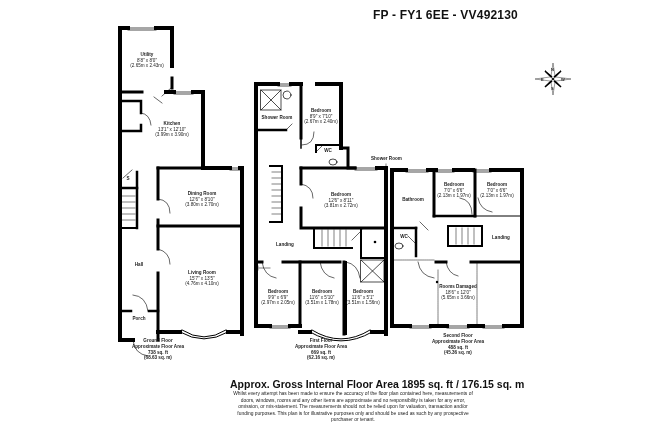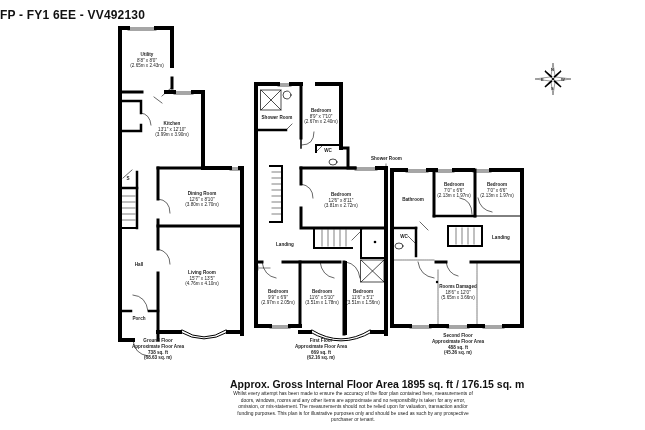--- a/index.html
+++ b/index.html
@@ -1,17 +1,17 @@
 <!DOCTYPE html>
 <html><head>
 <meta charset="utf-8">
 <style>
   html, body { margin:0; padding:0; background:#ffffff; }
   body { width:645px; height:430px; position:relative; overflow:hidden; font-family:"Liberation Sans", sans-serif; color:#111; }
-  .title { position:absolute; left:0; top:8px; width:518px; text-align:left; font-weight:bold; font-size:12px; letter-spacing:0.2px; }
+  .title { position:absolute; left:0; top:8px; width:518px; text-align:right; font-weight:bold; font-size:12px; letter-spacing:0.2px; }
   svg.plan { position:absolute; left:0; top:0; }
   .lbl { position:absolute; text-align:center; font-size:4.6px; line-height:5.6px; color:#222; white-space:nowrap; transform:translateX(-50%); }
   .lbl .nm { font-weight:bold; }
   .floor-lbl { position:absolute; text-align:center; font-size:4.6px; line-height:5.8px; font-weight:bold; color:#222; transform:translateX(-50%); white-space:nowrap; }
   .gross { position:absolute; left:230px; top:378px; width:420px; font-weight:bold; font-size:10.5px; white-space:nowrap; }
   .disclaimer { position:absolute; left:230px; top:391px; width:246px; font-size:4.9px; line-height:6.6px; text-align:center; color:#222; }
   .compass-lbl { position:absolute; font-size:4px; font-weight:bold; color:#222; }
   .tag { position:absolute; font-size:4.6px; font-weight:bold; color:#222; background:#fff; padding:0 1px; }
 </style>
 </head>

